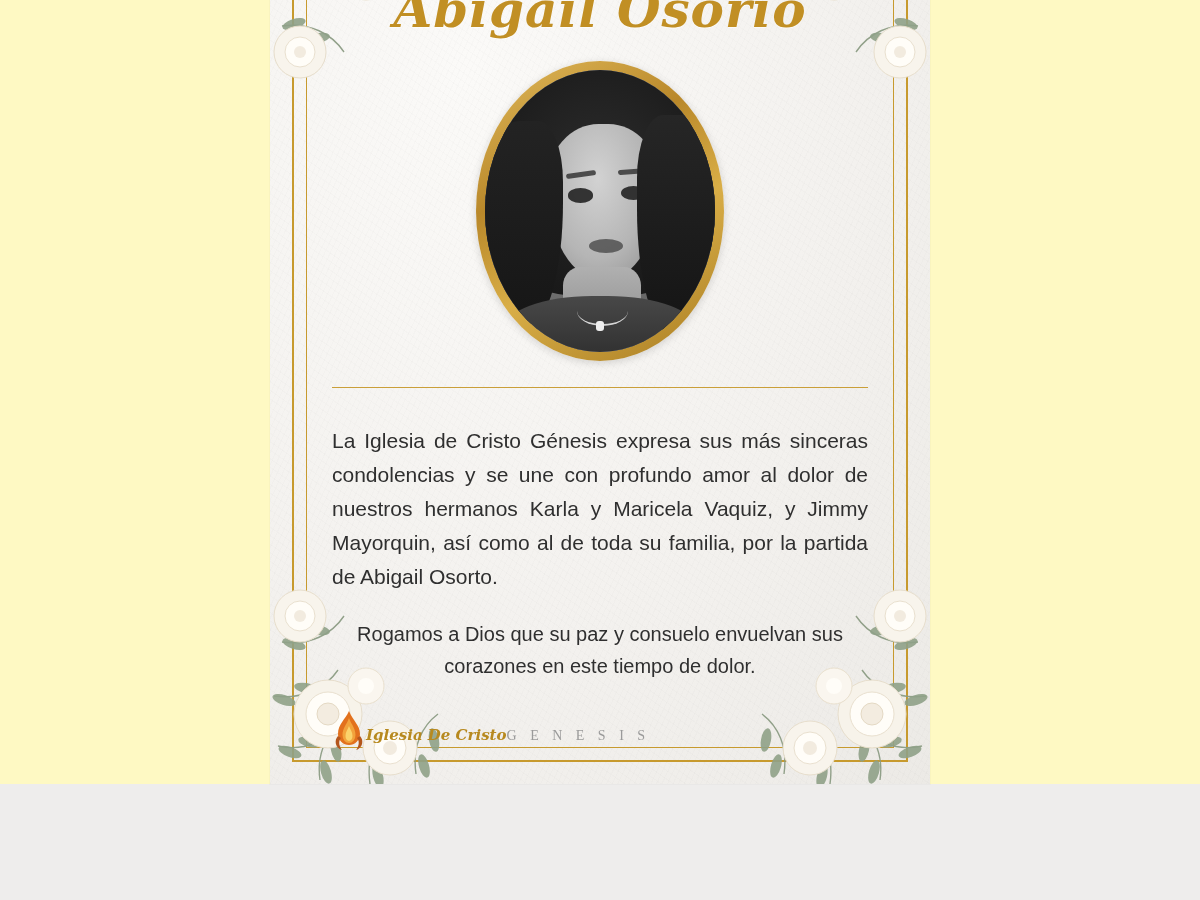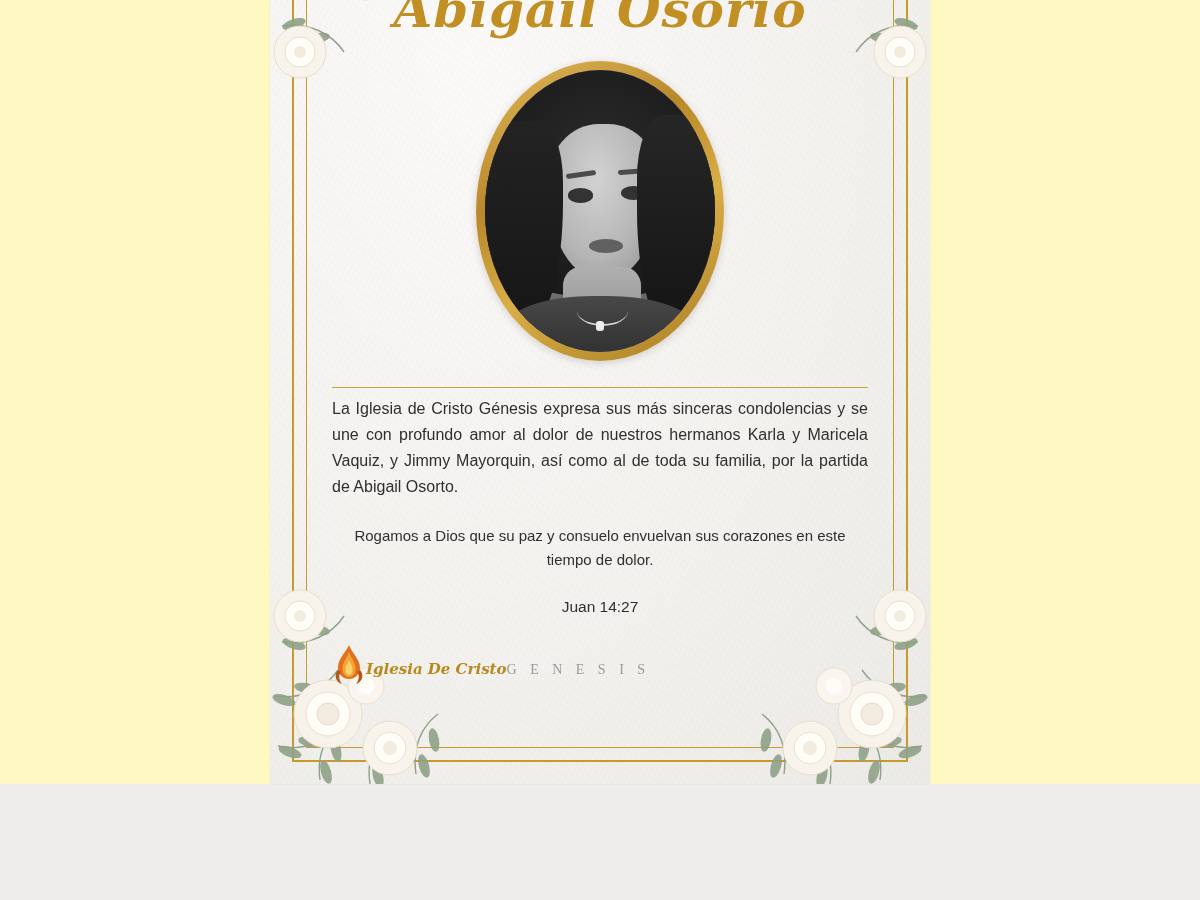--- a/index.html
+++ b/index.html
@@ -199,31 +199,31 @@
 
   .rule {
     width: 100%;
     height: 1px;
     background: #c79a2e;
     margin: 26px auto 0;
     opacity: .95;
   }
 
   .body-text {
-    margin-top: 8px;
-    font-size: 16px;
+    margin-top: 36px;
+    font-size: 21px;
     line-height: 1.62;
     color: #2f2f2f;
     text-align: justify;
     text-align-last: left;
     hyphens: none;
   }
   .prayer {
     margin-top: 24px;
-    font-size: 15px;
+    font-size: 20px;
     line-height: 1.6;
     color: #2f2f2f;
     text-align: center;
   }
   .verse-ref {
     margin-top: 26px;
     font-size: 15.5px;
     color: #2f2f2f;
   }
   .verse-text {
@@ -476,21 +476,20 @@
           <div class="p-pendant"></div>
         </div>
       </div>
 
       <div class="rule"></div>
 
       <p class="body-text">La Iglesia de Cristo Génesis expresa sus más sinceras condolencias y se une con profundo amor al dolor de nuestros hermanos Karla y Maricela Vaquiz, y Jimmy Mayorquin, así como al de toda su familia, por la partida de Abigail Osorto.</p>
 
       <p class="prayer">Rogamos a Dios que su paz y consuelo envuelvan sus corazones en este tiempo de dolor.</p>
 
-      <div class="verse-ref">Juan 14:27</div>
 
       <div class="logo-block">
         <div class="flame">
           <svg width="34" height="44" viewBox="0 0 34 44">
             <path d="M17 1 C13 10 6 14 6 24 a11 11 0 0 0 22 0 C28 15 21 11 17 1 Z" fill="#e2711d"></path>
             <path d="M17 8 C14.5 15 10.5 18 10.5 25 a6.5 8 0 0 0 13 0 C23.5 18 19.5 15 17 8 Z" fill="#f2a33c"></path>
             <path d="M17 16 C15.5 20 13.5 22 13.5 26 a3.5 5 0 0 0 7 0 C20.5 22 18.5 20 17 16 Z" fill="#fbd36b"></path>
             <path d="M6 26 C2 30 3 38 10 40 C6 35 7 30 9 28 Z" fill="#b4561c"></path>
             <path d="M28 26 C32 30 31 38 24 40 C28 35 27 30 25 28 Z" fill="#b4561c"></path>
           </svg>

